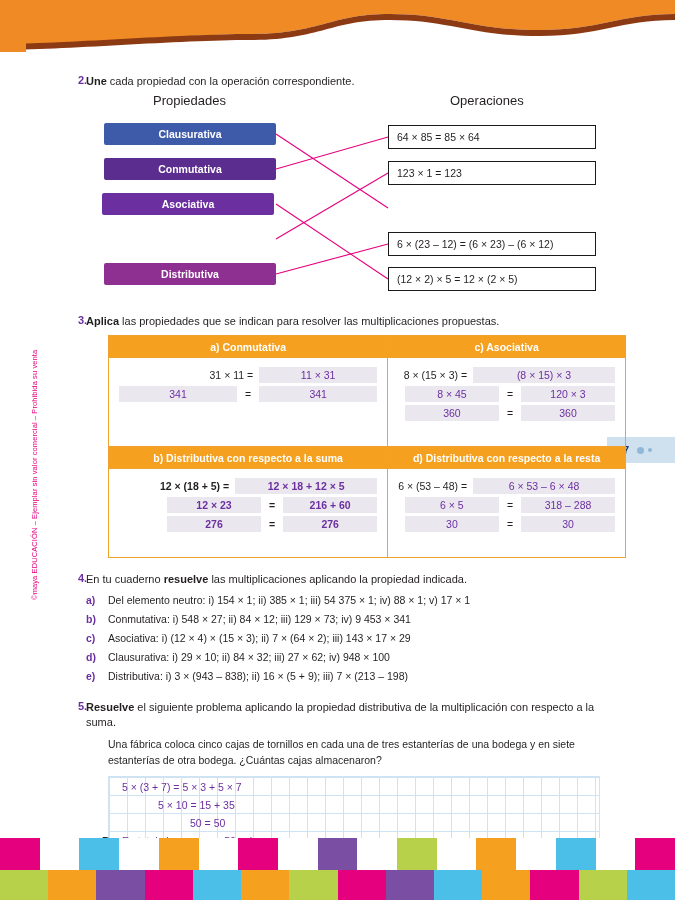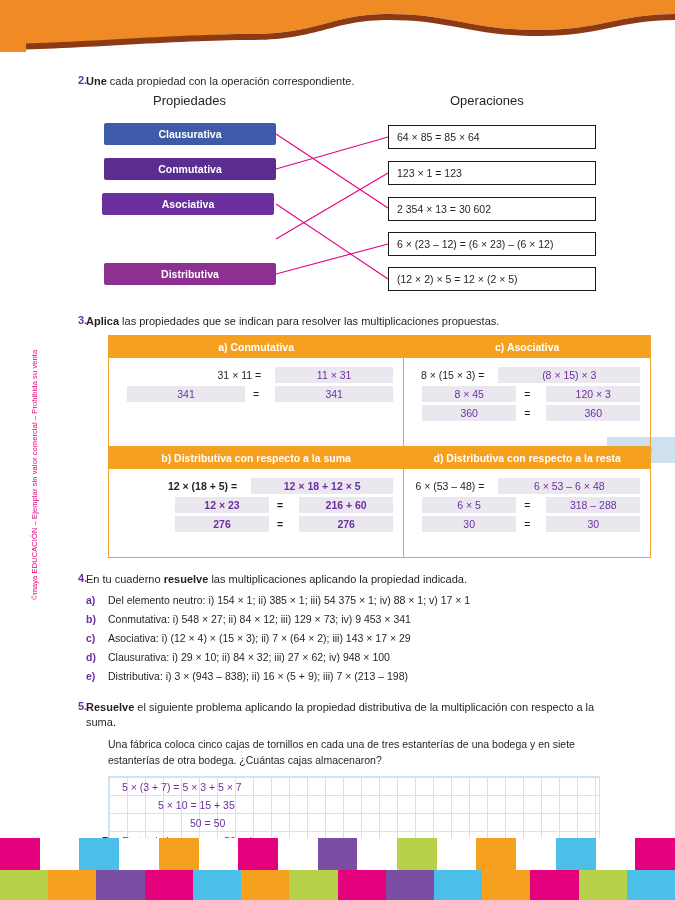--- a/index.html
+++ b/index.html
@@ -190,21 +190,20 @@
     white-space: nowrap;
   }
   .ans {
     background: #ebe7ef;
     color: #6b2fa0;
     padding: 2px 16px;
     width: 86px;
     text-align: center;
     display: inline-block;
     font-size: 10.5px;
-    margin-left: 8px;
   }
   .ans.wide { width: 110px; }
   .ans.narrow { width: 62px; }
   .eqsign { padding: 0 8px; }
 
   
   .sublist {
     margin: 4px 0 0 0;
     padding: 0;
     list-style: none;
@@ -312,23 +311,20 @@
     </div>
     <div class="prop-label" style="left:104px; top:170px; background:#8e2f92;">
       <span>Distributiva</span>
     </div>
 
     <div class="op-box" style="left:388px; top:32px;">
       <span>64 × 85 = 85 × 64</span>
     </div>
     <div class="op-box" style="left:388px; top:68px;">
       <span>123 × 1 = 123</span>
-    </div>
-    <div class="op-box" style="left:388px; top:104px;">
-      <span>2 354 × 13 = 30 602</span>
     </div>
     <div class="op-box" style="left:388px; top:139px;">
       <span>6 × (23 – 12) = (6 × 23) – (6 × 12)</span>
     </div>
     <div class="op-box" style="left:388px; top:174px;">
       <span>(12 × 2) × 5 = 12 × (2 × 5)</span>
     </div>
   </div>
 
   <div class="ex" style="margin-top:6px;">

